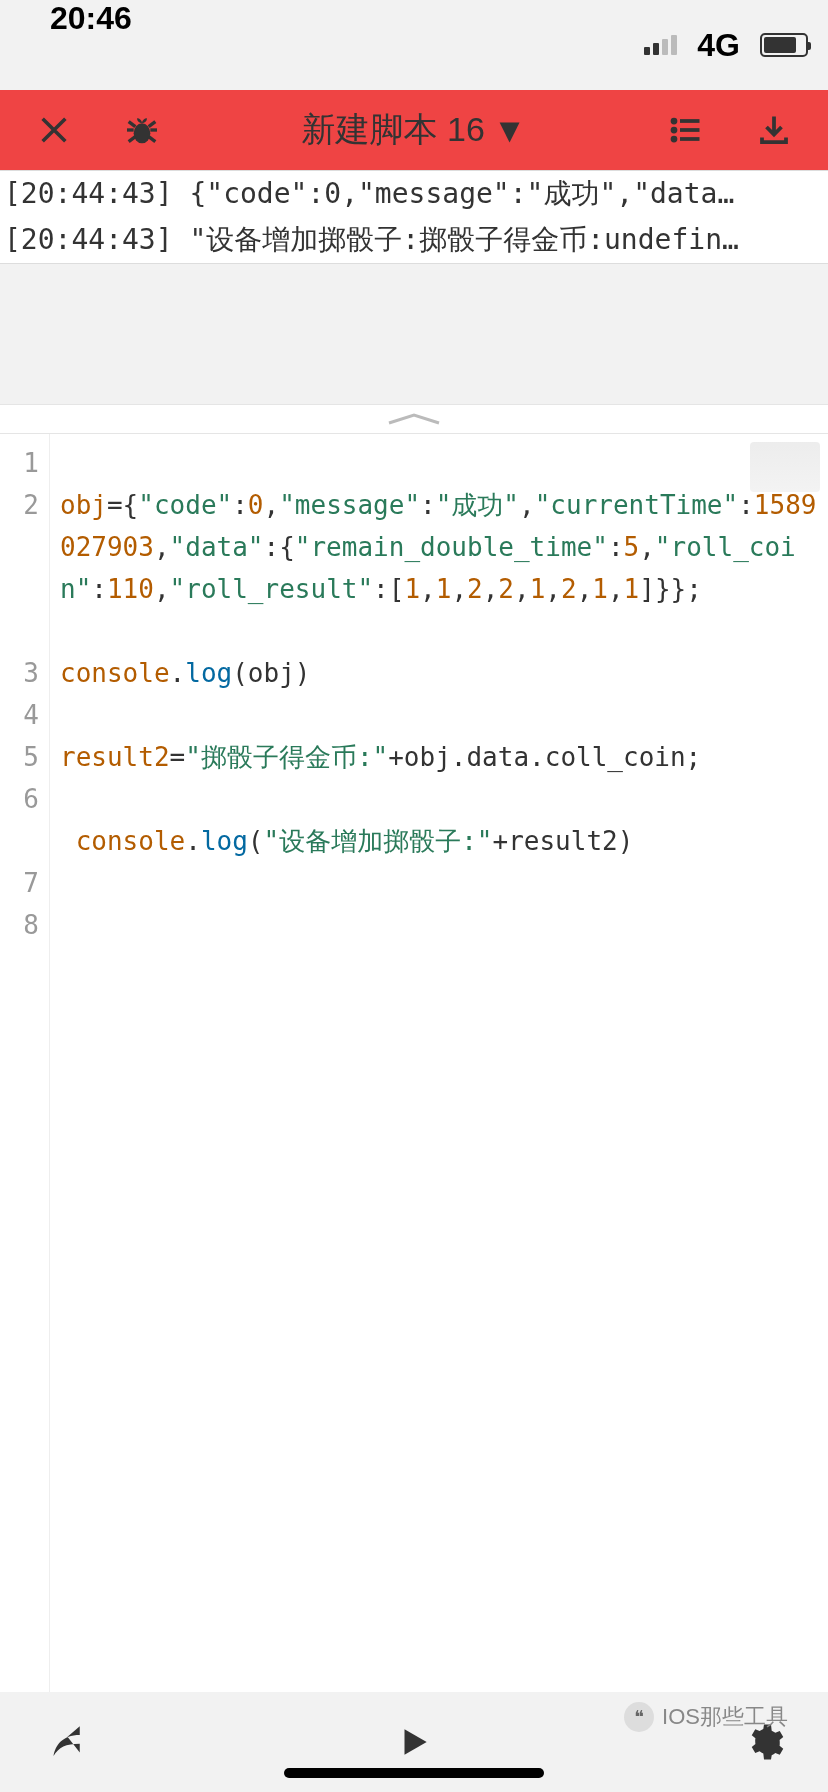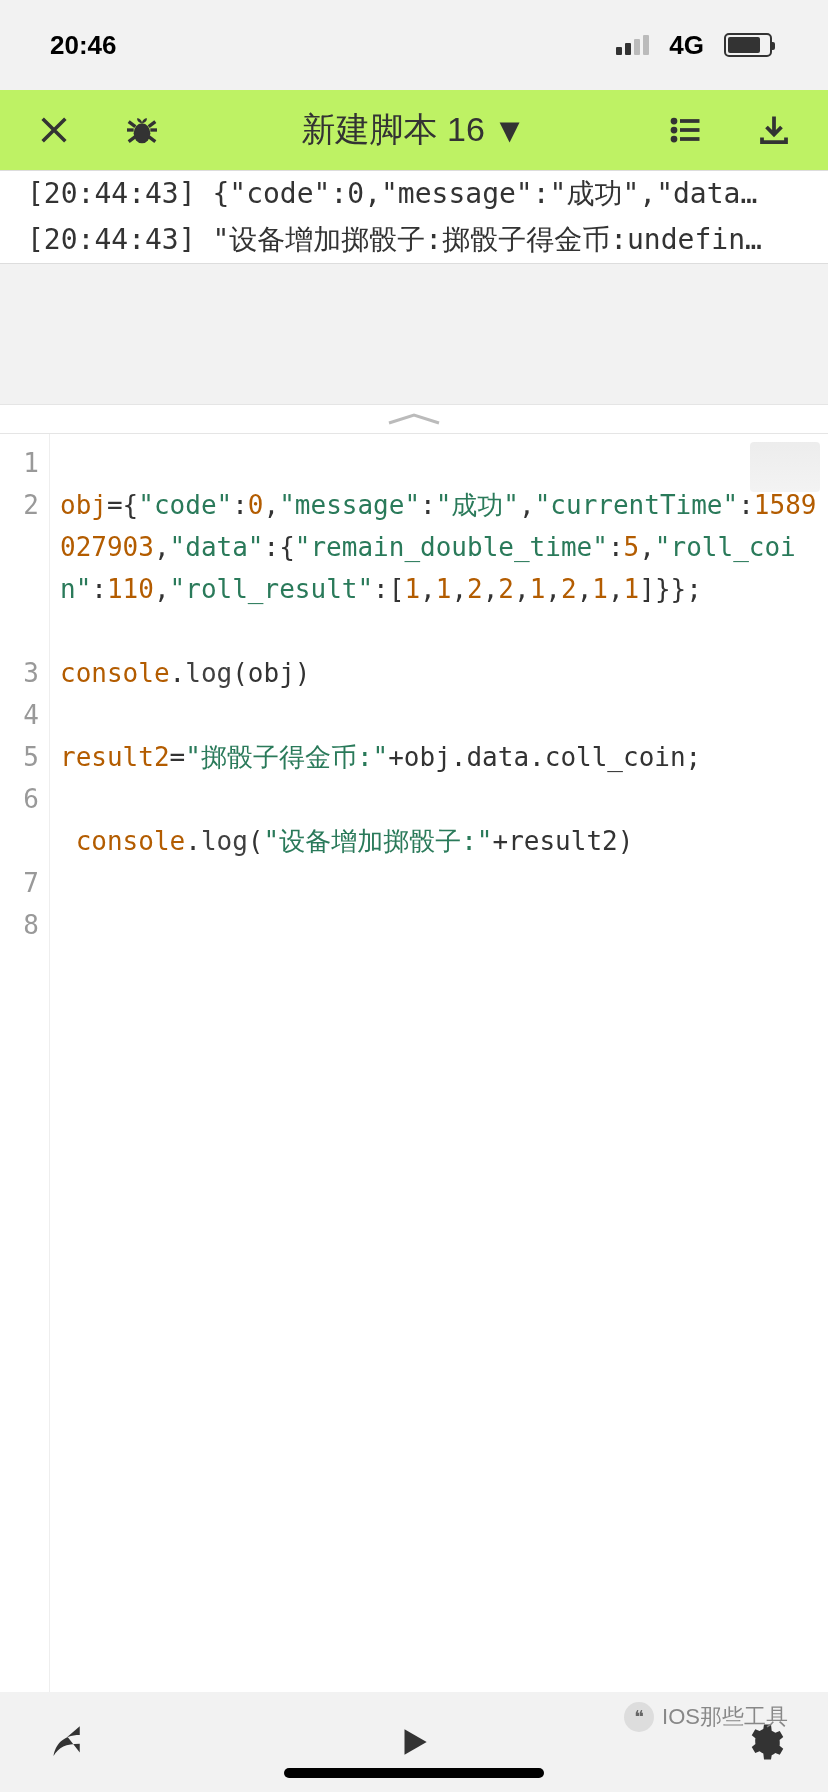--- a/index.html
+++ b/index.html
@@ -9,23 +9,22 @@
   background: #f2f2f2;
   font-family: -apple-system, "Helvetica Neue", Arial, sans-serif;
   display: flex;
   flex-direction: column;
   overflow: hidden;
 }
 .status-bar {
   height: 90px;
   display: flex;
   justify-content: space-between;
-  align-items: center;
-  padding: 0 56px 0 50px;
-  font-size: 26px;
+  padding: 0 20px 0 50px;
+  font-size: 32px;
   font-weight: 600;
 }
 .status-right { display: flex; align-items: center; gap: 20px; }
 .signal-dots { display: flex; gap: 3px; align-items: flex-end; }
 .signal-dots span { width: 6px; background: #333; border-radius: 1px; }
 .signal-dots span:nth-child(1){height:8px}
 .signal-dots span:nth-child(2){height:12px}
 .signal-dots span:nth-child(3){height:16px;background:#bbb}
 .signal-dots span:nth-child(4){height:20px;background:#bbb}
 .battery {
@@ -34,21 +33,21 @@
 }
 .battery::after { content:""; position:absolute; right:-5px; top:7px; width:3px; height:8px; background:#333; border-radius:0 2px 2px 0; }
 .battery-fill { width: 80%; height: 100%; background: #333; border-radius: 2px; }
 
 .toolbar {
   height: 80px;
   display: flex;
   align-items: center;
   padding: 0 30px;
   gap: 40px;
-  background: #bef264;
+  background: #ef4444;
 }
 .toolbar .title-wrap {
   flex: 1;
   display: flex;
   justify-content: center;
   align-items: center;
   gap: 8px;
   font-size: 34px;
   color: #333;
 }
@@ -59,21 +58,21 @@
 }
 
 .console-panel {
   background: #fff;
   border-top: 1px solid #ddd;
   border-bottom: 1px solid #ddd;
   font-family: "Menlo", "Consolas", monospace;
   font-size: 28px;
 }
 .console-line {
-  padding: 4px 27px;
+  padding: 4px 4px;
   white-space: nowrap;
   overflow: hidden;
   text-overflow: ellipsis;
   color: #333;
 }
 .console-ts { font-weight: 500; }
 
 .drag-handle {
   height: 30px;
   background: #fff;
@@ -112,21 +111,21 @@
   line-height: 42px;
   color: #333;
   white-space: pre-wrap;
   word-break: break-all;
 }
 .code .kw { color: #333; }
 .code .str { color: #2a7a5a; }
 .code .num { color: #b35c00; }
 .code .ident { color: #b35c00; }
 .code .punct { color: #333; }
-.code .method { color: #404040; }
+.code .method { color: #0369a1; }
 
 .minimap {
   position: absolute;
   top: 8px; right: 8px;
   width: 70px; height: 50px;
   background: linear-gradient(#e8e8e8, #f0f0f0);
   border-radius: 4px;
   opacity: 0.8;
 }
 

